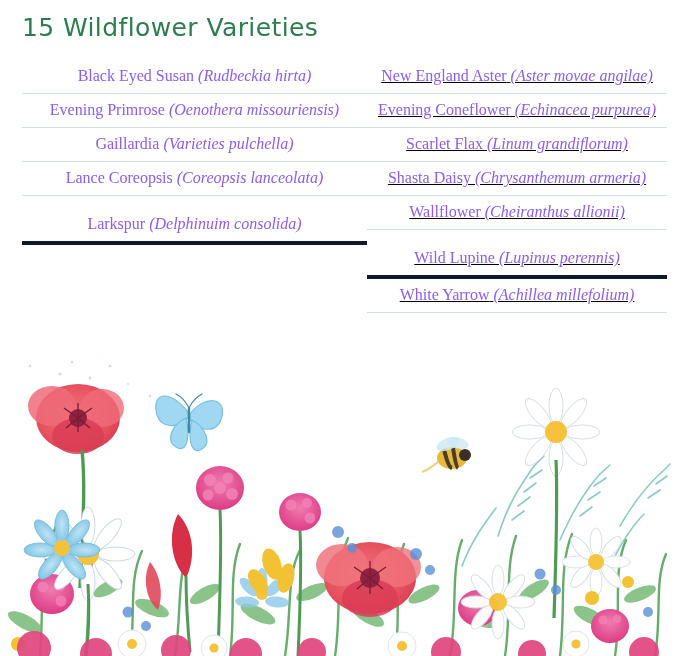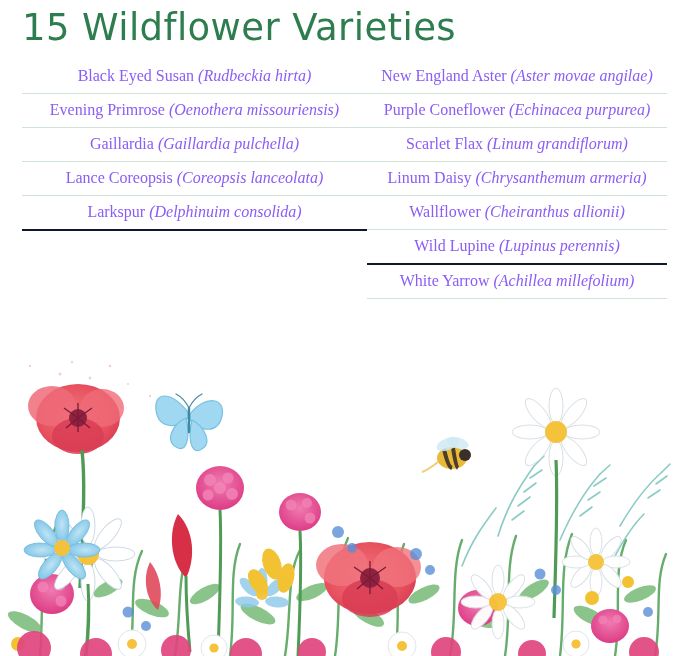--- a/index.html
+++ b/index.html
@@ -15,51 +15,52 @@
     position: relative;
   }
   .page {
     position: relative;
     width: 679px;
     height: 656px;
     overflow: hidden;
   }
   .title {
     font-family: "DejaVu Sans", sans-serif;
-    font-size: 37px;
+    font-size: 25px;
     font-weight: 400;
     color: #2e7d4f;
     letter-spacing: 0.4px;
     padding: 6px 0 0 22px;
     margin: 0;
     line-height: 44px;
   }
   .columns {
     display: flex;
     flex-direction: row;
     padding: 10px 16px 0 22px;
     gap: 0px;
   }
   .col {
     flex: 0 0 auto;
   }
   .col.left { width: 345px; }
-  .col.right { width: 300px; }
+  .col.right { width: 300px; text-decoration: underline; }
   .entry {
     font-family: "Liberation Serif", serif;
     font-size: 16px;
     color: #8b5cf6;
     line-height: 20px;
     padding: 6px 2px 7px 2px;
     border-bottom: 1px solid #cfe3d6;
     white-space: nowrap;
     text-align: center;
   }
   .entry.last {
-    border-bottom: 2px solid #0f172a;
+    border-bottom: 4px solid #0f172a;
+    margin-top: 12px;
   }
   .entry .sci {
     font-style: italic;
   }
   
   .art {
     position: absolute;
     left: 0;
     bottom: 0;
     width: 679px;
@@ -81,47 +82,47 @@
       <div class="entry">
         <span>Black Eyed Susan</span>
         <span class="sci">(Rudbeckia hirta)</span>
       </div>
       <div class="entry">
         <span>Evening Primrose</span>
         <span class="sci">(Oenothera missouriensis)</span>
       </div>
       <div class="entry">
         <span>Gaillardia</span>
-        <span class="sci">(Gaillardia pulchella)</span>
+        <span class="sci">(Varieties pulchella)</span>
       </div>
       <div class="entry">
         <span>Lance Coreopsis</span>
         <span class="sci">(Coreopsis lanceolata)</span>
       </div>
       <div class="entry last">
         <span>Larkspur</span>
         <span class="sci">(Delphinuim consolida)</span>
       </div>
     </div>
 
     <div class="col right">
       <div class="entry">
         <span>New England Aster</span>
         <span class="sci">(Aster movae angilae)</span>
       </div>
       <div class="entry">
-        <span>Purple Coneflower</span>
+        <span>Evening Coneflower</span>
         <span class="sci">(Echinacea purpurea)</span>
       </div>
       <div class="entry">
         <span>Scarlet Flax</span>
         <span class="sci">(Linum grandiflorum)</span>
       </div>
       <div class="entry">
-        <span>Linum Daisy</span>
+        <span>Shasta Daisy</span>
         <span class="sci">(Chrysanthemum armeria)</span>
       </div>
       <div class="entry">
         <span>Wallflower</span>
         <span class="sci">(Cheiranthus allionii)</span>
       </div>
       <div class="entry last">
         <span>Wild Lupine</span>
         <span class="sci">(Lupinus perennis)</span>
       </div>

